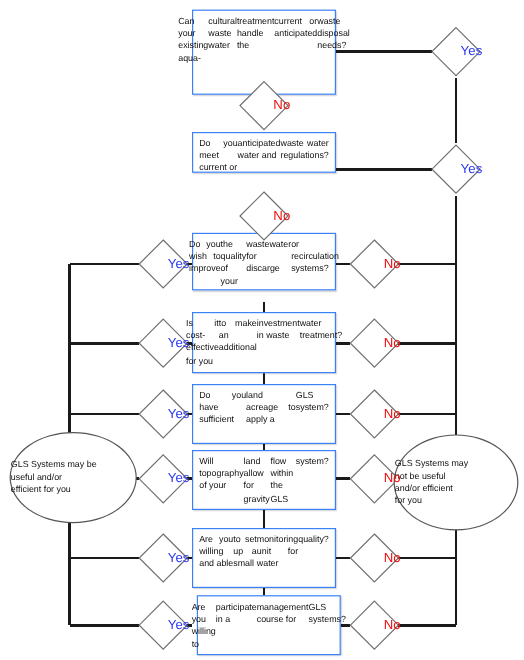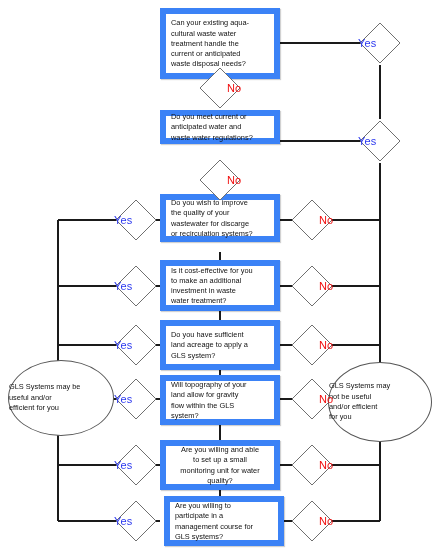--- a/index.html
+++ b/index.html
@@ -5,39 +5,39 @@
   html,body{margin:0;padding:0;background:#ffffff;}
   body{width:437px;height:550px;overflow:hidden;
        font-family:"Liberation Sans","DejaVu Sans",sans-serif;}
   #chart{position:relative;width:437px;height:550px;background:#fff;}
   svg#wires{position:absolute;left:0;top:0;width:437px;height:550px;}
 
   .node{position:absolute;box-sizing:border-box;}
 
   
   .qbox{
-    border:6px solid #3b82f6;
+    border:1px solid #3b82f6;
     background:#ffffff;
     font-size:7.4px;
     line-height:10.2px;
     color:#111;
     text-align:justify;
     text-align-last:left;
     padding:4px 5px 3px 5px;
     display:flex;
-    flex-direction:column;
+    flex-direction:row;
     justify-content:center;
     box-shadow:1px 1px 1px rgba(0,0,0,.18);
   }
   .qbox span{display:block;}
 
   
   .diamond{
     width:44px;height:44px;
-    display:flex;align-items:center;justify-content:flex-start;
+    display:flex;align-items:center;justify-content:flex-end;
   }
   .diamond .dshape{
     position:absolute;left:0;top:0;width:44px;height:44px;
   }
   .diamond .dlabel{
     position:relative;z-index:2;
     font-size:11px;
     font-weight:400;
     letter-spacing:.1px;
   }
@@ -161,21 +161,21 @@
     <span>GLS system?</span>
   </div>
 
   <div class="node qbox" style="left:160px;top:375px;width:120px;height:50px;">
     <span>Will topography of your</span>
     <span>land allow for gravity</span>
     <span>flow within the GLS</span>
     <span>system?</span>
   </div>
 
-  <div class="node qbox" style="left:160px;top:440px;width:120px;height:50px;align-items:center;">
+  <div class="node qbox" style="left:160px;top:440px;width:120px;height:50px;">
     <span>Are you willing and able</span>
     <span>to set up a small</span>
     <span>monitoring unit for water</span>
     <span>quality?</span>
   </div>
 
   <div class="node qbox" style="left:164px;top:496px;width:120px;height:50px;">
     <span>Are you willing to</span>
     <span>participate in a</span>
     <span>management course for</span>

